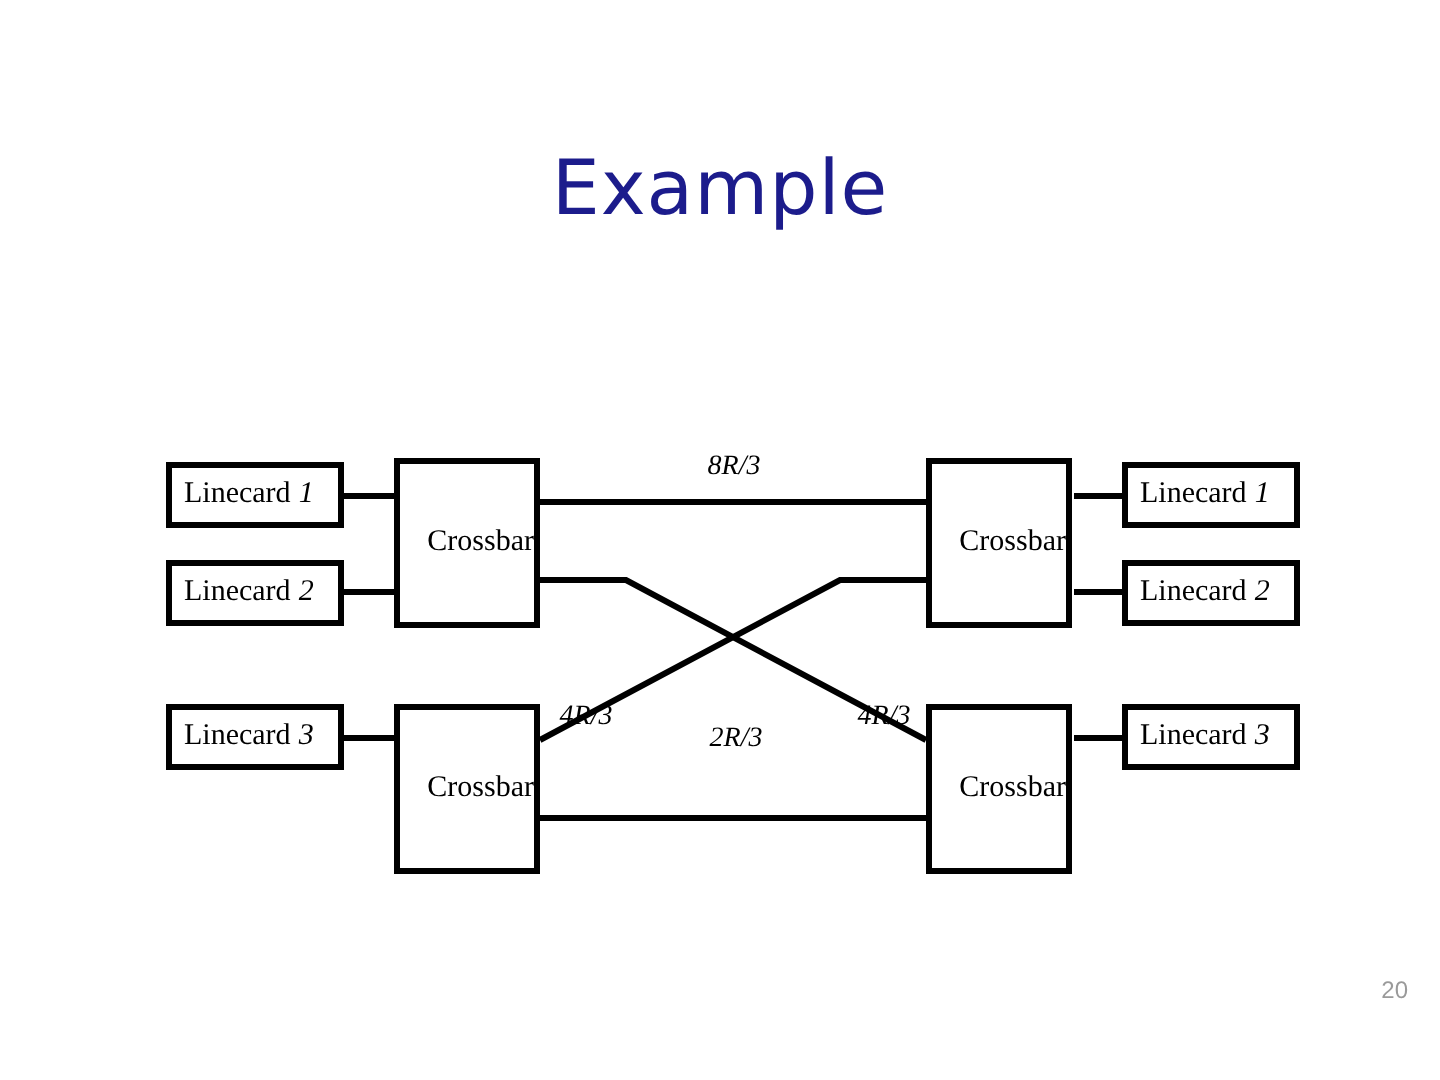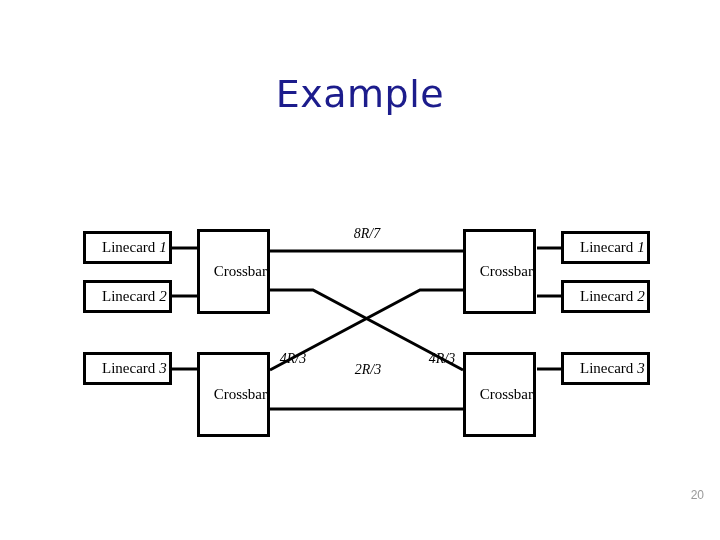--- a/index.html
+++ b/index.html
@@ -44,21 +44,21 @@
     display: flex;
     align-items: center;
     justify-content: flex-start;
     color: #000000;
     font-family: "Liberation Serif", "DejaVu Serif", serif;
     font-size: 15px;
     white-space: nowrap;
     overflow: visible;
   }
   .node.linecard {
-    padding-left: 16px;
+    padding-left: 6px;
     text-align: right;
   }
   .node.crossbar {
     padding-left: 2px;
     justify-content: flex-end;
   }
   .node .num {
     font-style: italic;
     padding-left: 4px;
   }
@@ -141,20 +141,20 @@
   </div>
   <div class="node linecard" style="left:561px; top:280px; width:89px; height:33px;">
     <span>Linecard</span>
     <span class="num">2</span>
   </div>
   <div class="node linecard" style="left:561px; top:352px; width:89px; height:33px;">
     <span>Linecard</span>
     <span class="num">3</span>
   </div>
 
-  <div class="edge-label" style="left:367px; top:234px;">8R/7</div>
+  <div class="edge-label" style="left:367px; top:234px;">8R/3</div>
   <div class="edge-label" style="left:293px; top:359px;">4R/3</div>
   <div class="edge-label" style="left:442px; top:359px;">4R/3</div>
   <div class="edge-label" style="left:368px; top:370px;">2R/3</div>
 
   <div id="page-number">20</div>
 
 </div>
 
 </body></html>

